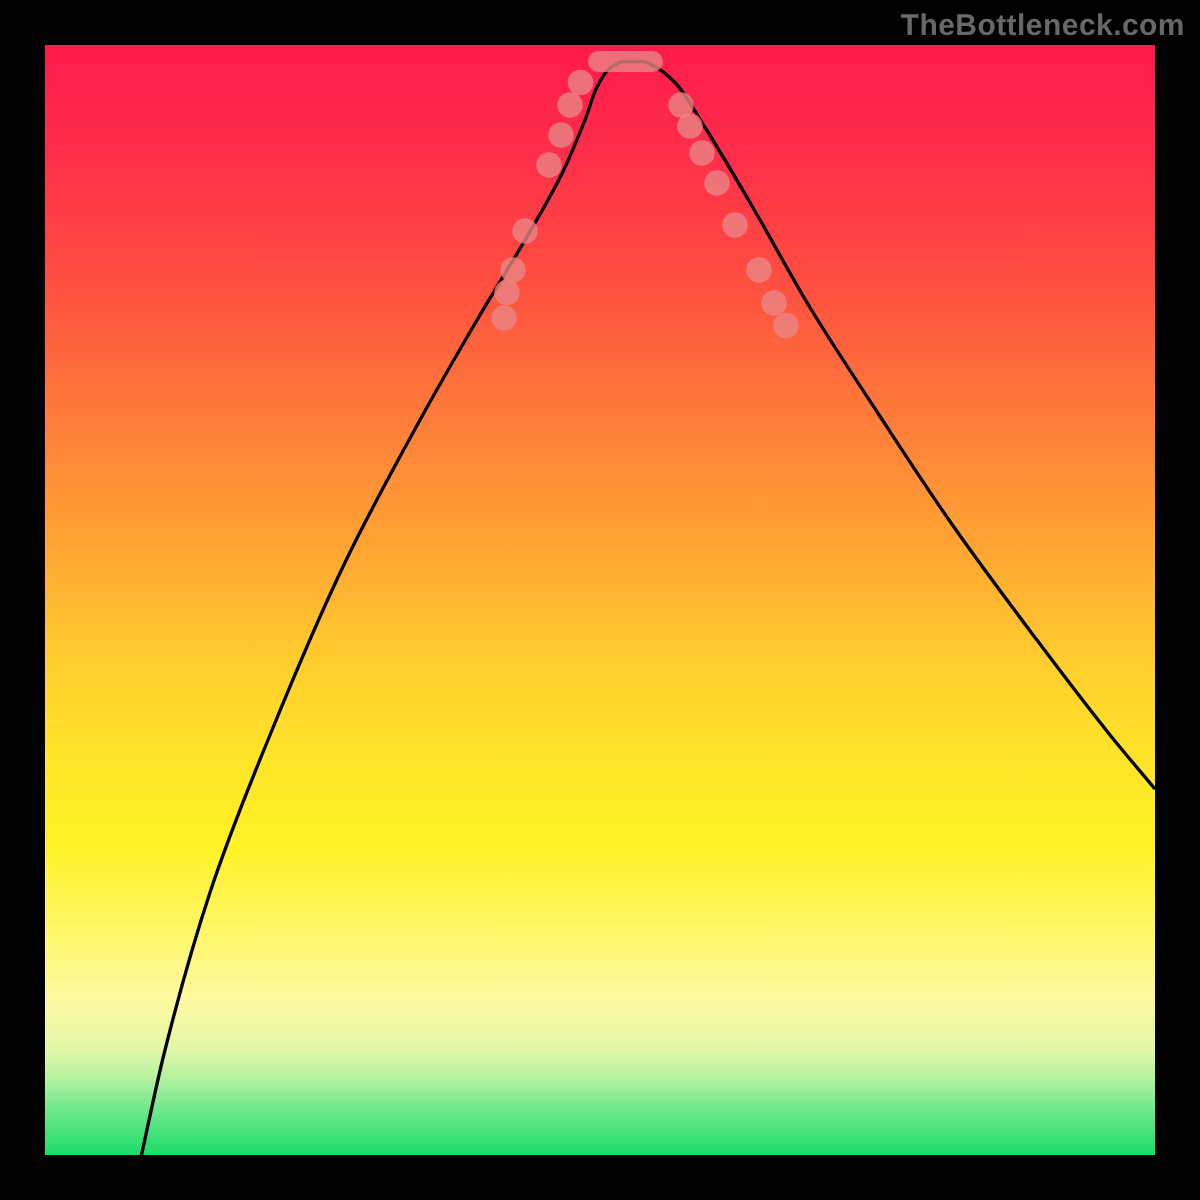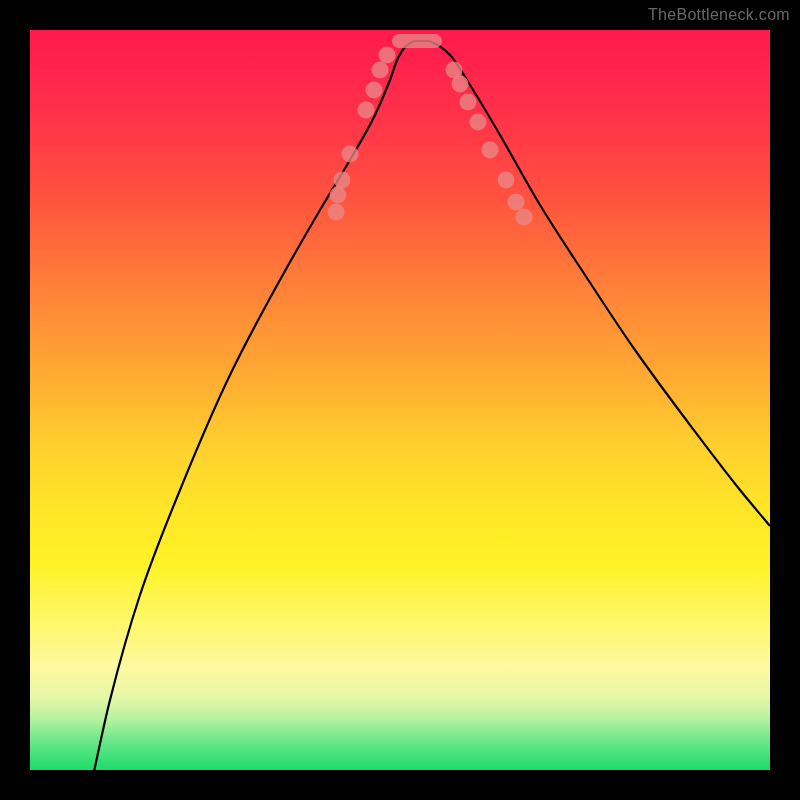--- a/index.html
+++ b/index.html
@@ -65,22 +65,22 @@
   }
   .plateau {
     fill: #e98787;
     fill-opacity: 0.78;
   }
   .watermark {
     position: absolute;
     top: 6px;
     right: 10px;
     color: #686868;
-    font-size: 16px;
-    font-weight: 400;
+    font-size: 20px;
+    font-weight: 700;
     letter-spacing: 0.3px;
     user-select: none;
   }
 </style>
 </head>
 <body>
 
 <div class="frame">
 
   <div class="plot">

